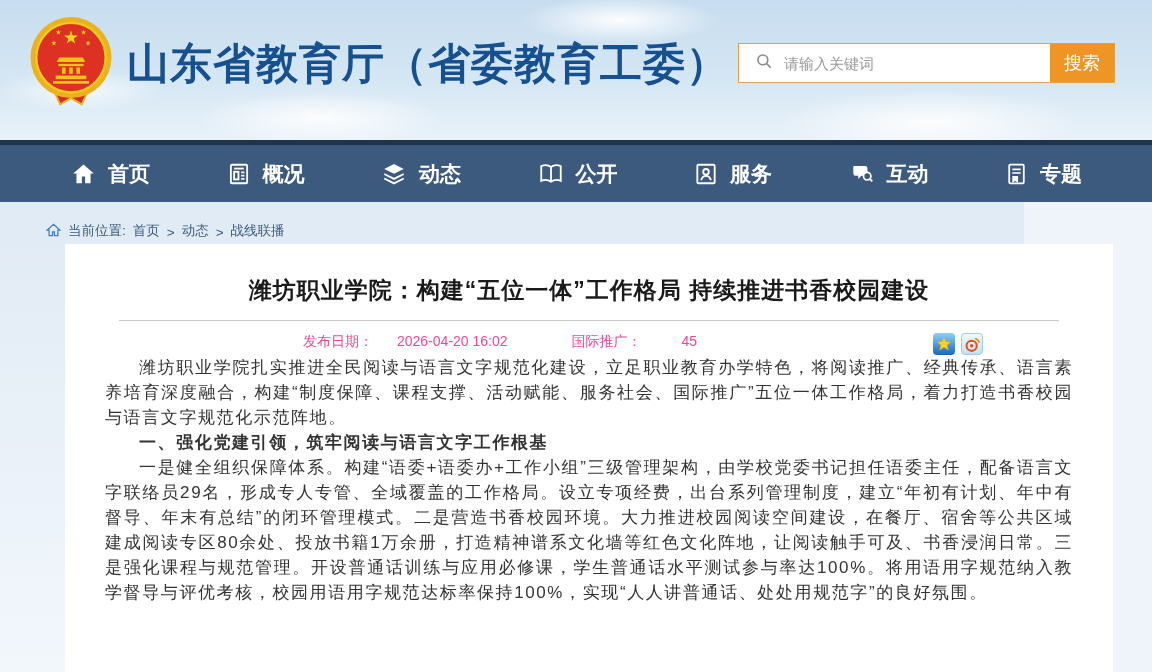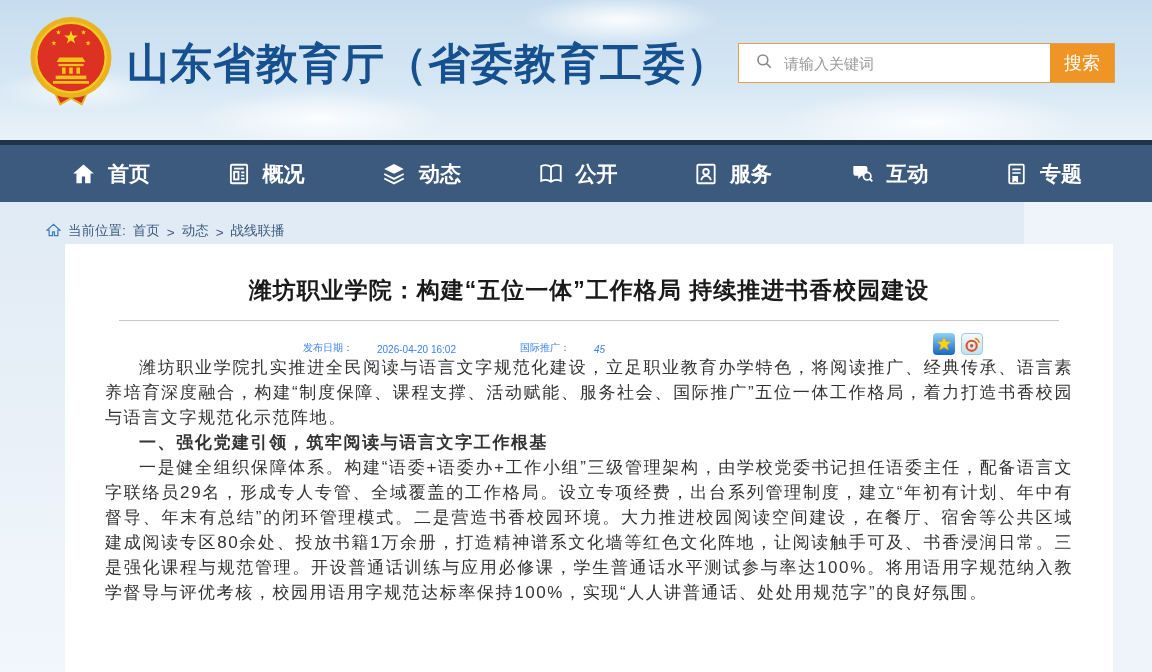--- a/index.html
+++ b/index.html
@@ -46,26 +46,26 @@
   .breadcrumb { position:absolute; top:208px; left:0; height:32px; display:flex;
     align-items:flex-end; padding-left:46px; gap:7px; font-size:13.5px; color:#3c5a7c; }
   .breadcrumb .crumb { cursor:pointer; }
 
   
   .card { position:absolute; left:65px; top:244px; width:1048px; height:428px;
     background:#fff; padding:0 40px; }
   .article-title { margin:0; padding-top:32px; text-align:center; font-size:23px;
     line-height:28px; font-weight:bold; color:#1a1a1a; letter-spacing:1px; }
   .divider { margin:16px 14px 0 14px; border-top:1px solid #c8c8c8; height:0; }
-  .meta { display:flex; align-items:flex-end; margin-top:12px; height:22px;
-    font-size:10px; color:#3b82f6; }
+  .meta { display:flex; align-items:flex-start; margin-top:12px; height:22px;
+    font-size:14px; color:#ec4899; }
   .meta-date-label { margin-left:198px; }
   .meta-date-value { margin-left:24px; }
   .meta-views-label { margin-left:64px; }
-  .meta-views-value { margin-left:24px;font-style:italic; }
+  .meta-views-value { margin-left:40px; }
   .share { margin-left:auto; margin-right:90px; display:flex; gap:6px; }
   .share-icon { width:22px; height:22px; border-radius:4px; display:flex;
     align-items:center; justify-content:center; cursor:pointer; }
   .share-icon.qzone { background:linear-gradient(180deg,#8fd1f8 0%,#1667c1 100%); }
   .share-icon.weibo { background:linear-gradient(180deg,#f2fafd 0%,#bfe2f1 100%);
     border:1px solid #9fcbe2; }
 
   .body-text p { margin:0; text-indent:2em; font-size:17px; line-height:25px;
     letter-spacing:1.6px; color:#333; text-align:justify; }
   .p1 { margin-top:38px; }

